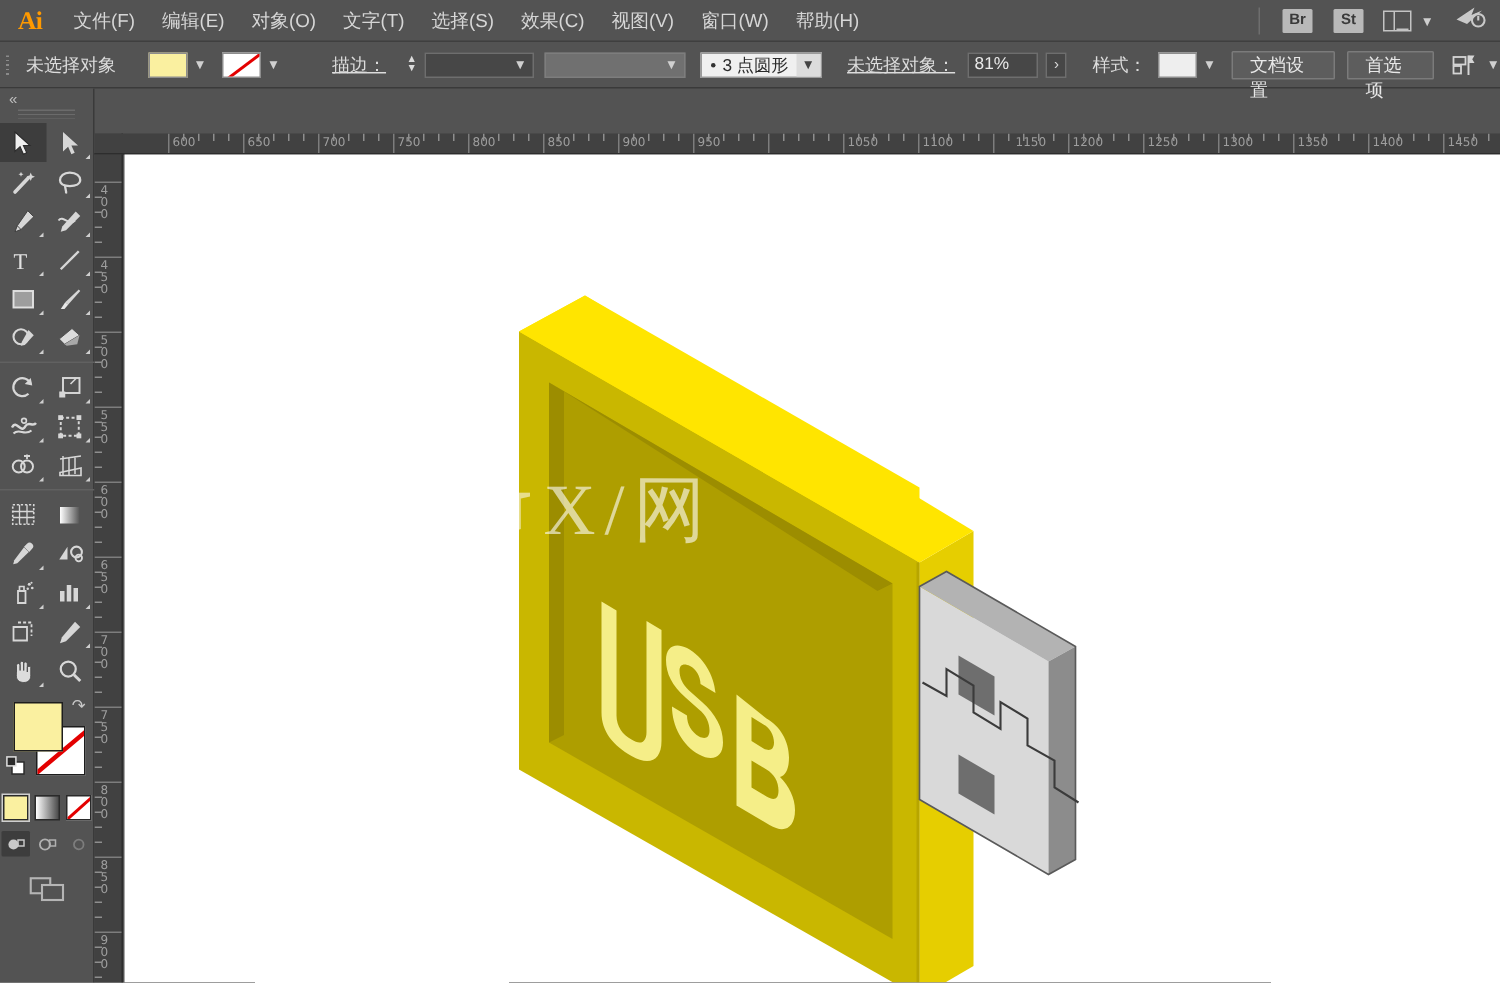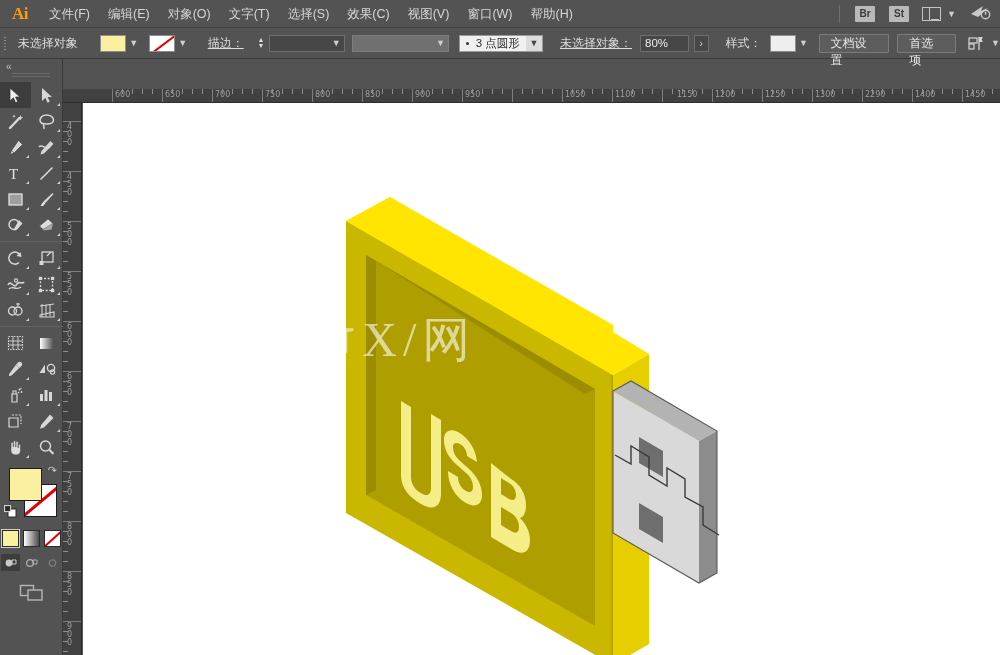--- a/index.html
+++ b/index.html
@@ -212,42 +212,42 @@
 
     <div style="display:flex;align-items:center;margin-left:14px;">
       <div class="sw fill"></div>
       <div class="dd">▼</div>
     </div>
     <div style="display:flex;align-items:center;margin-left:8px;">
       <div class="sw none"></div>
       <div class="dd">▼</div>
     </div>
 
-    <div class="ctl-label" style="margin-left:10px;text-decoration:underline;">描边：</div>
+    <div class="ctl-label" style="margin-left:24px;text-decoration:underline;">描边：</div>
     <div class="stepper">
         <span>▲</span>
         <span>▼</span>
       </div>
     <div class="combo" style="width:78px;margin-left:3px;">
       <span class="txt"></span>
       <span class="cdd">▼</span>
     </div>
     <div class="combo" style="width:100px;margin-left:7px;background:#707070;border-color:#7d7d7d;">
       <span class="txt"></span>
       <span class="cdd">▼</span>
     </div>
 
     <div class="combo light" style="width:86px;margin-left:10px;">
       <span class="brushdot"></span>
       <span class="txt" style="text-align:center;">3 点圆形</span>
       <span class="cdd">▼</span>
     </div>
 
     <div class="ctl-label" style="margin-left:9px;text-decoration:underline;">未选择对象：</div>
-    <div class="opac-val">80%</div>
+    <div class="opac-val">81%</div>
     <div class="arrow-btn">›</div>
 
     <div class="ctl-label" style="margin-left:9px;">样式：</div>
     <div style="display:flex;align-items:center;">
       <div class="sw white"></div>
       <div class="dd">▼</div>
     </div>
 
     <div class="pbtn">文档设置</div>
     <div class="pbtn">首选项</div>
@@ -621,21 +621,21 @@
       <div class="rtick" style="left: 719px;"></div>
       <div class="rtick" style="left: 729px;"></div>
       <div class="rtick" style="left: 739px;"></div>
       <div class="rtick maj" style="left: 749px;"></div>
       <div class="rlabel" style="left: 750px;">1300</div>
       <div class="rtick" style="left: 759px;"></div>
       <div class="rtick" style="left: 769px;"></div>
       <div class="rtick" style="left: 779px;"></div>
       <div class="rtick" style="left: 789px;"></div>
       <div class="rtick maj" style="left: 799px;"></div>
-      <div class="rlabel" style="left: 800px;">2290</div>
+      <div class="rlabel" style="left: 800px;">1350</div>
       <div class="rtick" style="left: 809px;"></div>
       <div class="rtick" style="left: 819px;"></div>
       <div class="rtick" style="left: 829px;"></div>
       <div class="rtick" style="left: 839px;"></div>
       <div class="rtick maj" style="left: 849px;"></div>
       <div class="rlabel" style="left: 850px;">1400</div>
       <div class="rtick" style="left: 859px;"></div>
       <div class="rtick" style="left: 869px;"></div>
       <div class="rtick" style="left: 879px;"></div>
       <div class="rtick" style="left: 889px;"></div>

